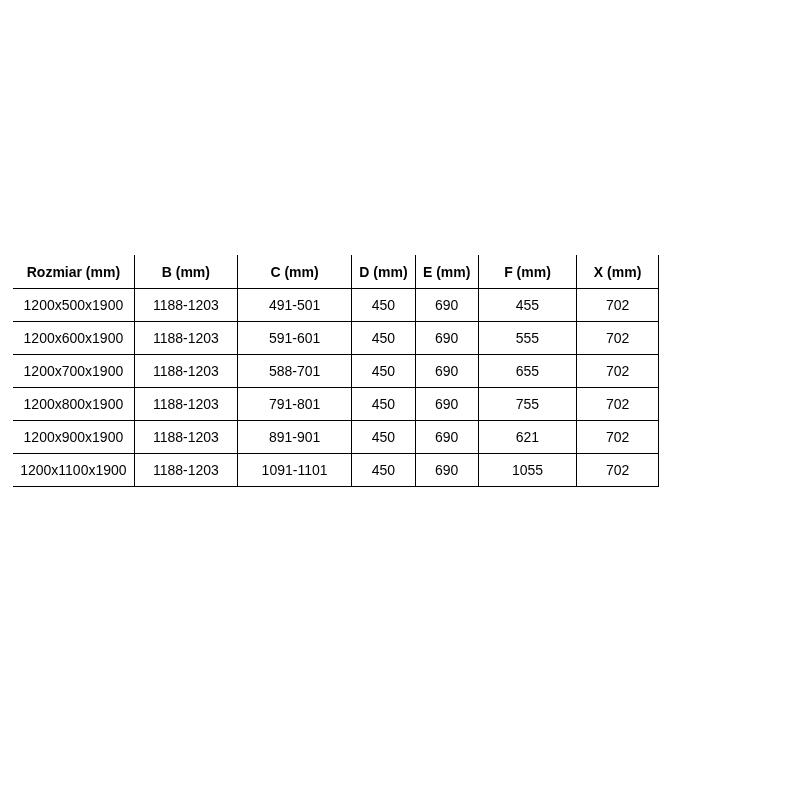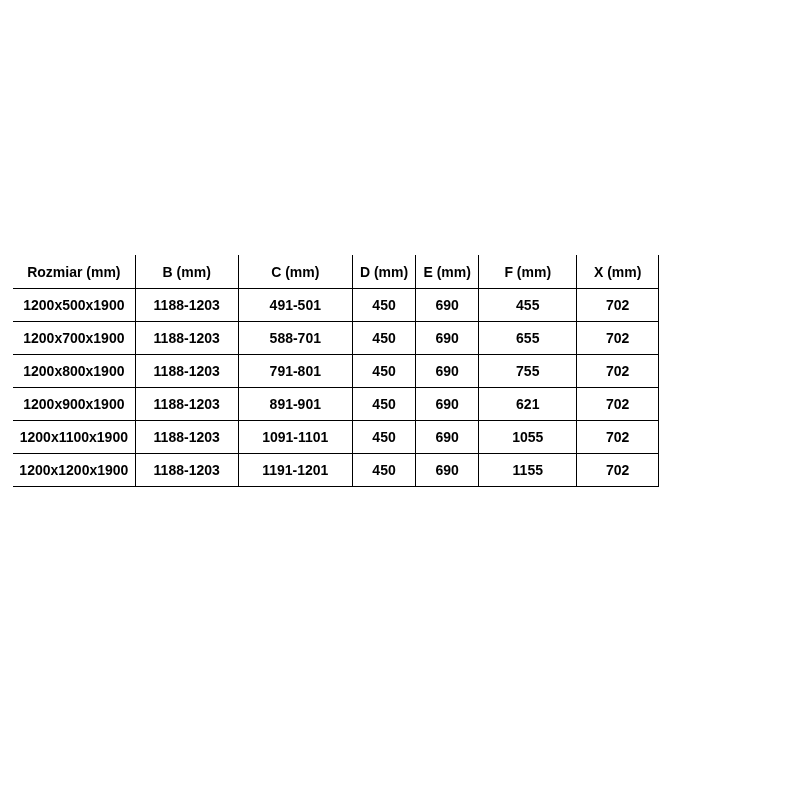--- a/index.html
+++ b/index.html
@@ -38,21 +38,21 @@
     background: #ffffff;
     white-space: nowrap;
     overflow: hidden;
   }
   table.spec-table th {
     font-weight: bold;
     height: 33px;
     border-top: none;   
   }
   table.spec-table td {
-    font-weight: bold;
+    font-weight: normal;
     height: 32px;
   }
   
   table.spec-table th:first-child,
   table.spec-table td:first-child {
     border-left: none;
   }
   col.c-rozmiar { width: 130px; }
   col.c-b       { width: 125px; }
   col.c-c       { width: 143px; }
@@ -91,20 +91,29 @@
           <tr>
             <td>1200x500x1900</td>
             <td>1188-1203</td>
             <td>491-501</td>
             <td>450</td>
             <td>690</td>
             <td>455</td>
             <td>702</td>
           </tr>
           <tr>
+            <td>1200x600x1900</td>
+            <td>1188-1203</td>
+            <td>591-601</td>
+            <td>450</td>
+            <td>690</td>
+            <td>555</td>
+            <td>702</td>
+          </tr>
+          <tr>
             <td>1200x700x1900</td>
             <td>1188-1203</td>
             <td>588-701</td>
             <td>450</td>
             <td>690</td>
             <td>655</td>
             <td>702</td>
           </tr>
           <tr>
             <td>1200x800x1900</td>
@@ -126,25 +135,16 @@
           </tr>
           <tr>
             <td>1200x1100x1900</td>
             <td>1188-1203</td>
             <td>1091-1101</td>
             <td>450</td>
             <td>690</td>
             <td>1055</td>
             <td>702</td>
           </tr>
-          <tr>
-            <td>1200x1200x1900</td>
-            <td>1188-1203</td>
-            <td>1191-1201</td>
-            <td>450</td>
-            <td>690</td>
-            <td>1155</td>
-            <td>702</td>
-          </tr>
         </tbody>
     </table>
   </div>
 </div>
 
 </body></html>

